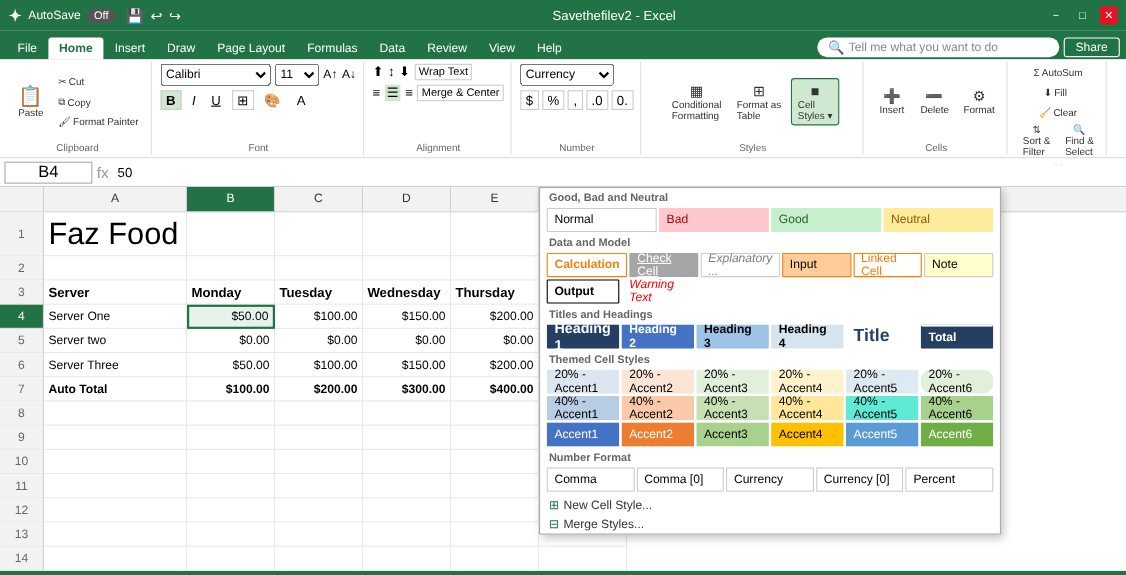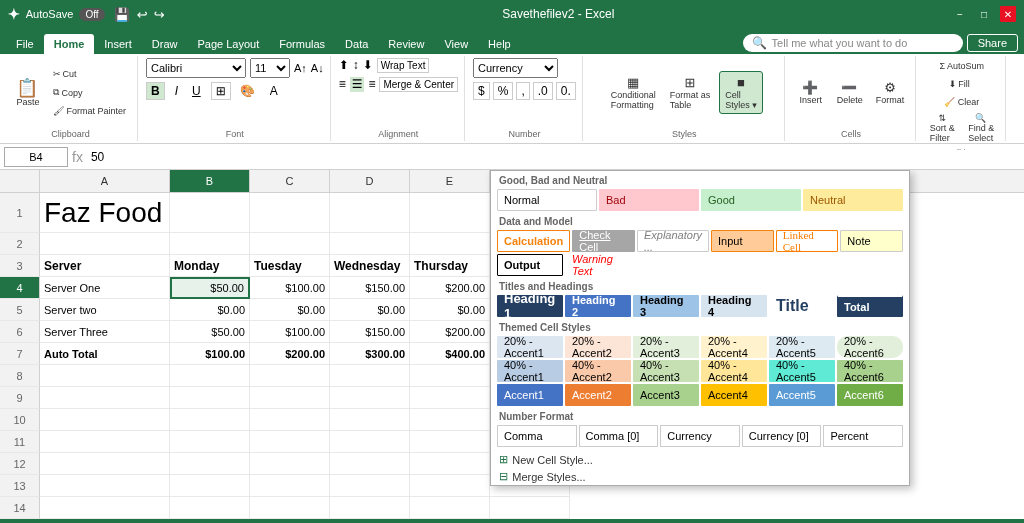--- a/index.html
+++ b/index.html
@@ -90,24 +90,24 @@
     .formula-bar {
       display: flex;
       align-items: center;
       height: 26px;
       border-bottom: 1px solid #d0d0d0;
       background: #fff;
       padding: 0 4px;
       gap: 4px;
     }
     .name-box {
-      width: 64px;
+      width: 80px;
       border: 1px solid #aaa;
       height: 20px;
-      font-size: 11px;
+      font-size: 15px;
       padding: 0 4px;
       text-align: center;
     }
     .formula-separator { color: #999; font-size: 14px; }
     .formula-input {
       flex: 1;
       border: none;
       font-size: 12px;
       outline: none;
       padding: 0 4px;
@@ -233,21 +233,21 @@
 
     
     .style-normal { background: #fff; border: 1px solid #ccc !important; }
     .style-bad { background: #ffc7ce; color: #9c0006; }
     .style-good { background: #c6efce; color: #276221; }
     .style-neutral { background: #ffeb9c; color: #9c5700; }
     .style-calculation { background: #fff; color: #f5820d; font-weight: bold; border: 1px solid #f5820d !important; }
     .style-check { background: #a6a6a6; color: #fff; text-decoration: underline; }
     .style-explanatory { background: #fff; color: #7f7f7f; font-style: italic; border: 1px solid #ccc !important; }
     .style-input { background: #ffcc99; border: 1px solid #f5820d !important; }
-    .style-linked { background: #fff; color: #fa7d00; border: 1px solid #fa7d00 !important; font-family: Liberation Serif, serif; }
+    .style-linked { background: #fff; color: #fa7d00; border: 1px solid #fa7d00 !important; }
     .style-note { background: #ffffcc; border: 1px solid #ccc !important; }
     .style-output { background: #fff; border: 1px solid #000 !important; font-weight: bold; }
     .style-warning { color: #ff0000; font-style: italic; }
     .style-h1 { background: #243f61; color: #fff; font-weight: bold; font-size: 13px; }
     .style-h2 { background: #4472c4; color: #fff; font-weight: bold; }
     .style-h3 { background: #9dc3e6; font-weight: bold; }
     .style-h4 { background: #d6e4f0; font-weight: bold; }
     .style-title { font-size: 18px; font-weight: bold; color: #243f61; }
     .style-total { background: #243f61; color: #fff; font-weight: bold; border-top: 2px solid #fff !important; }
 

